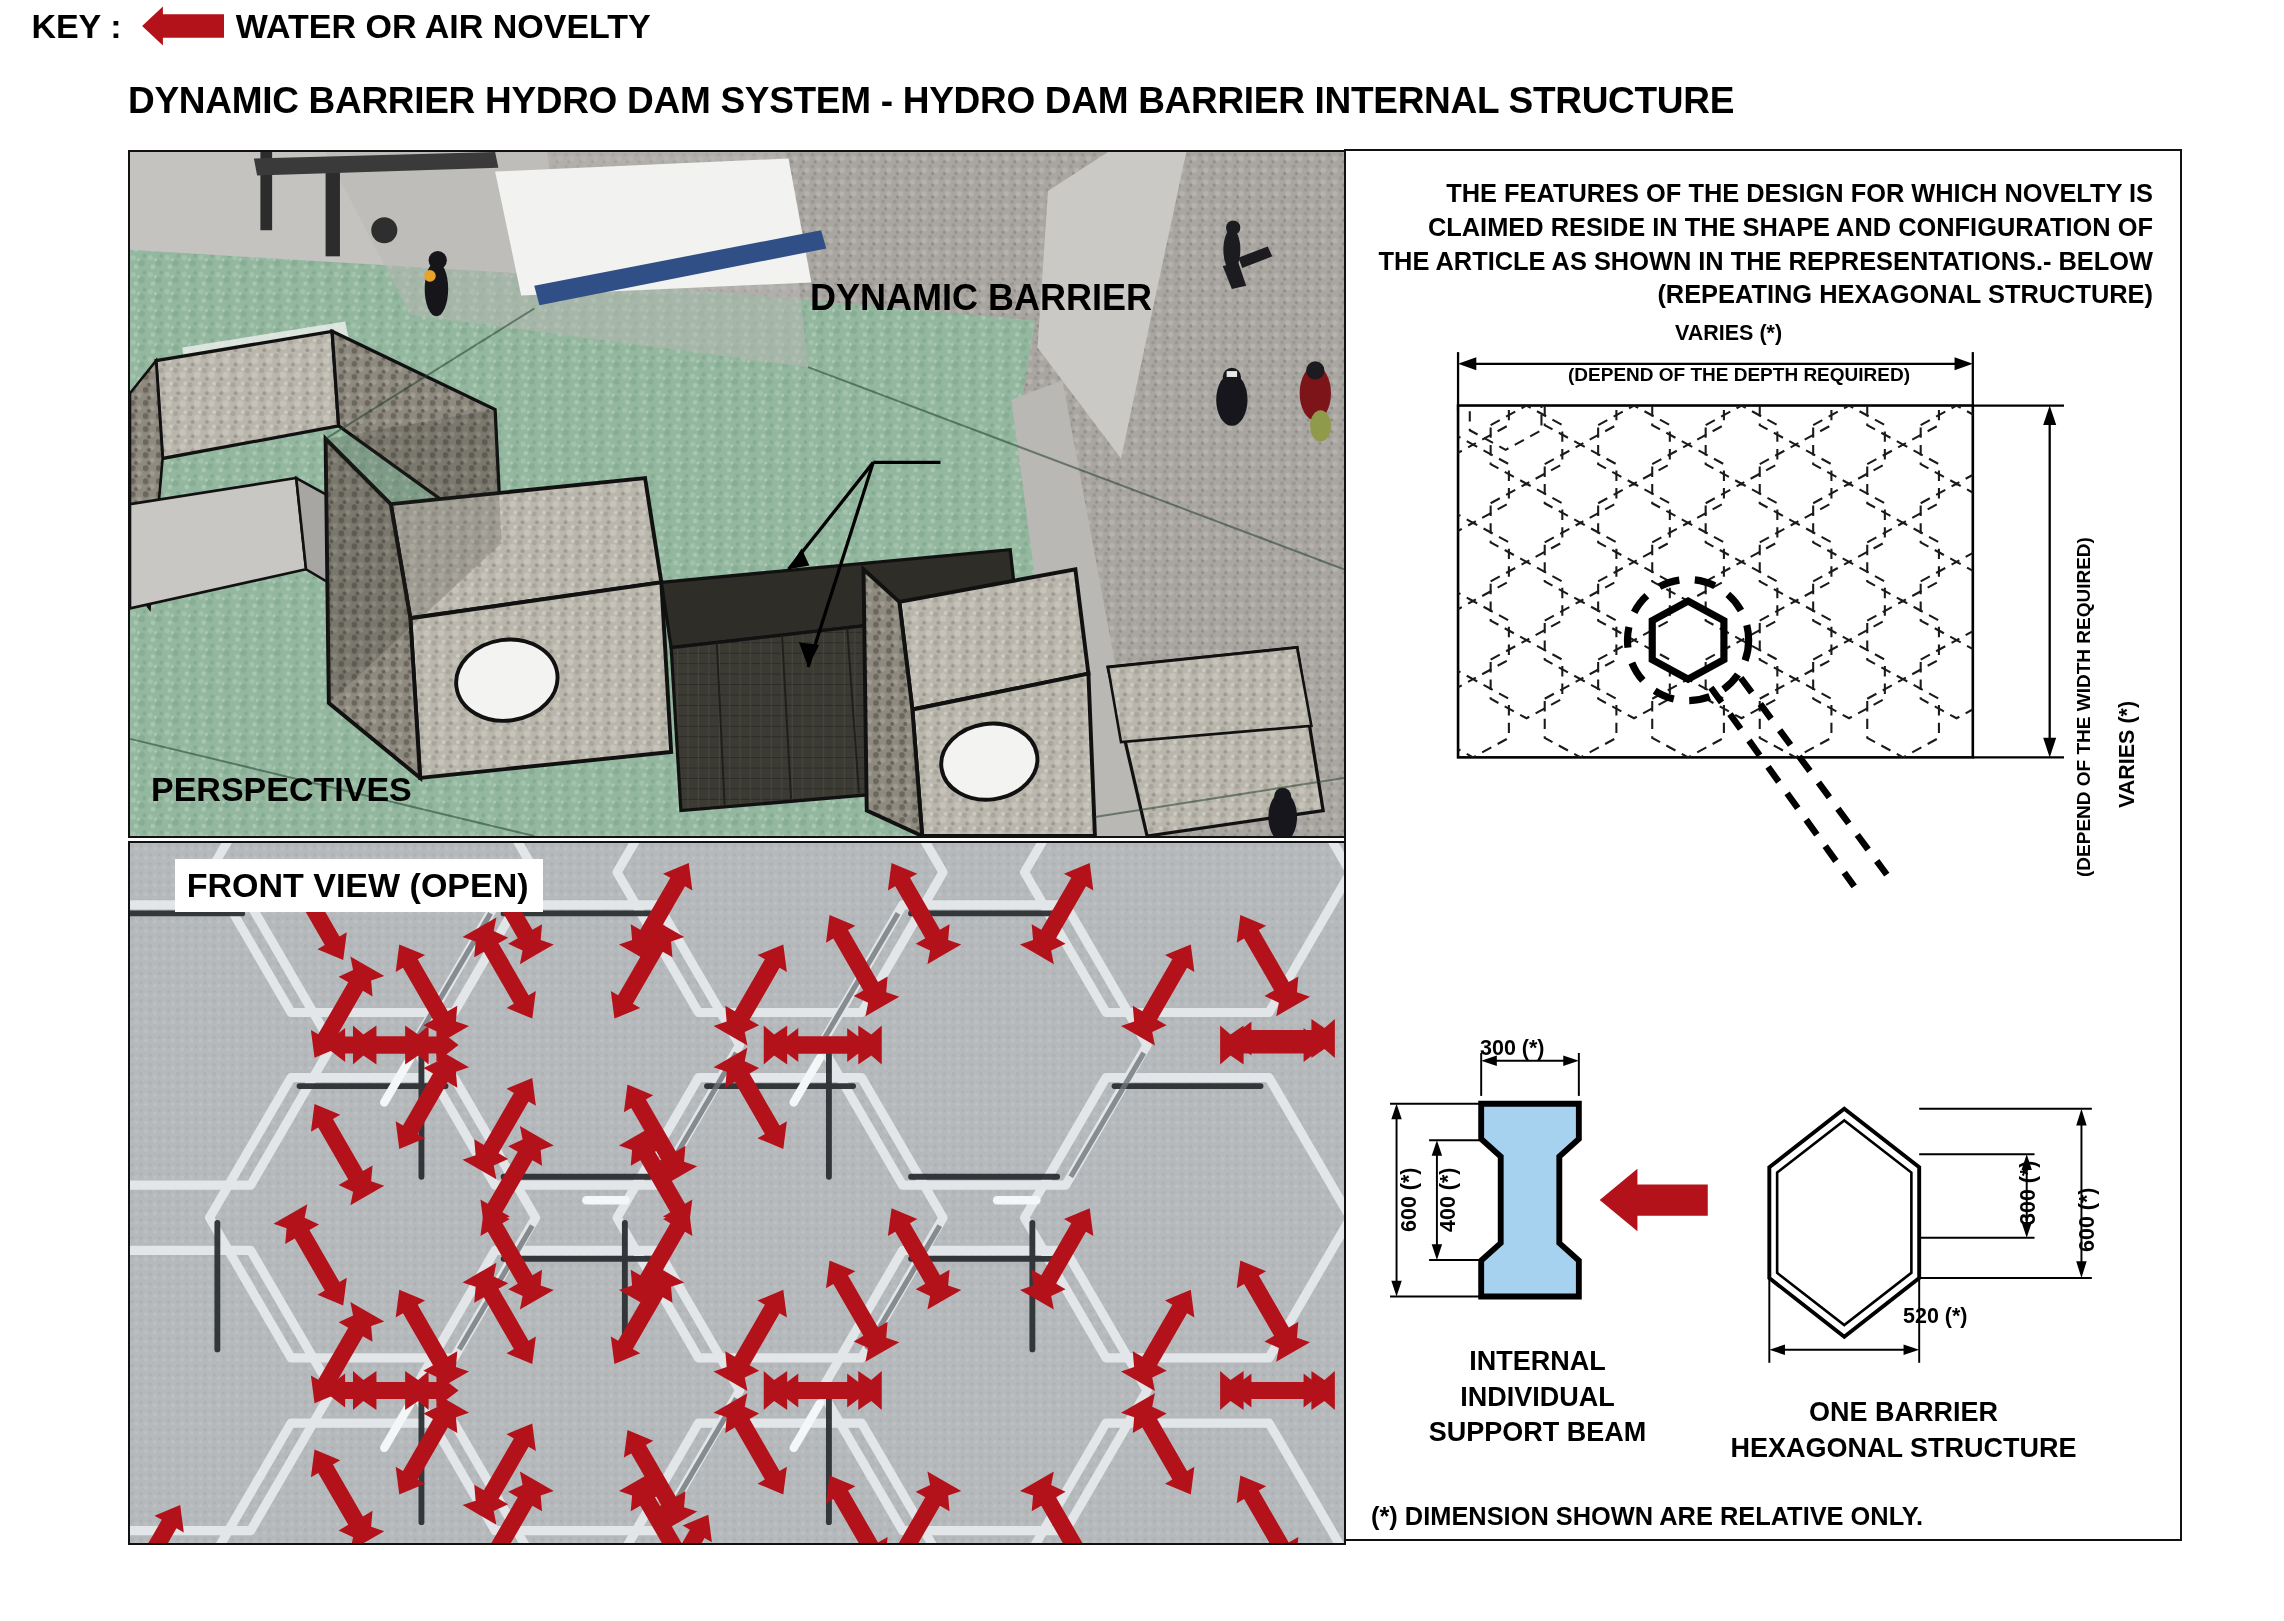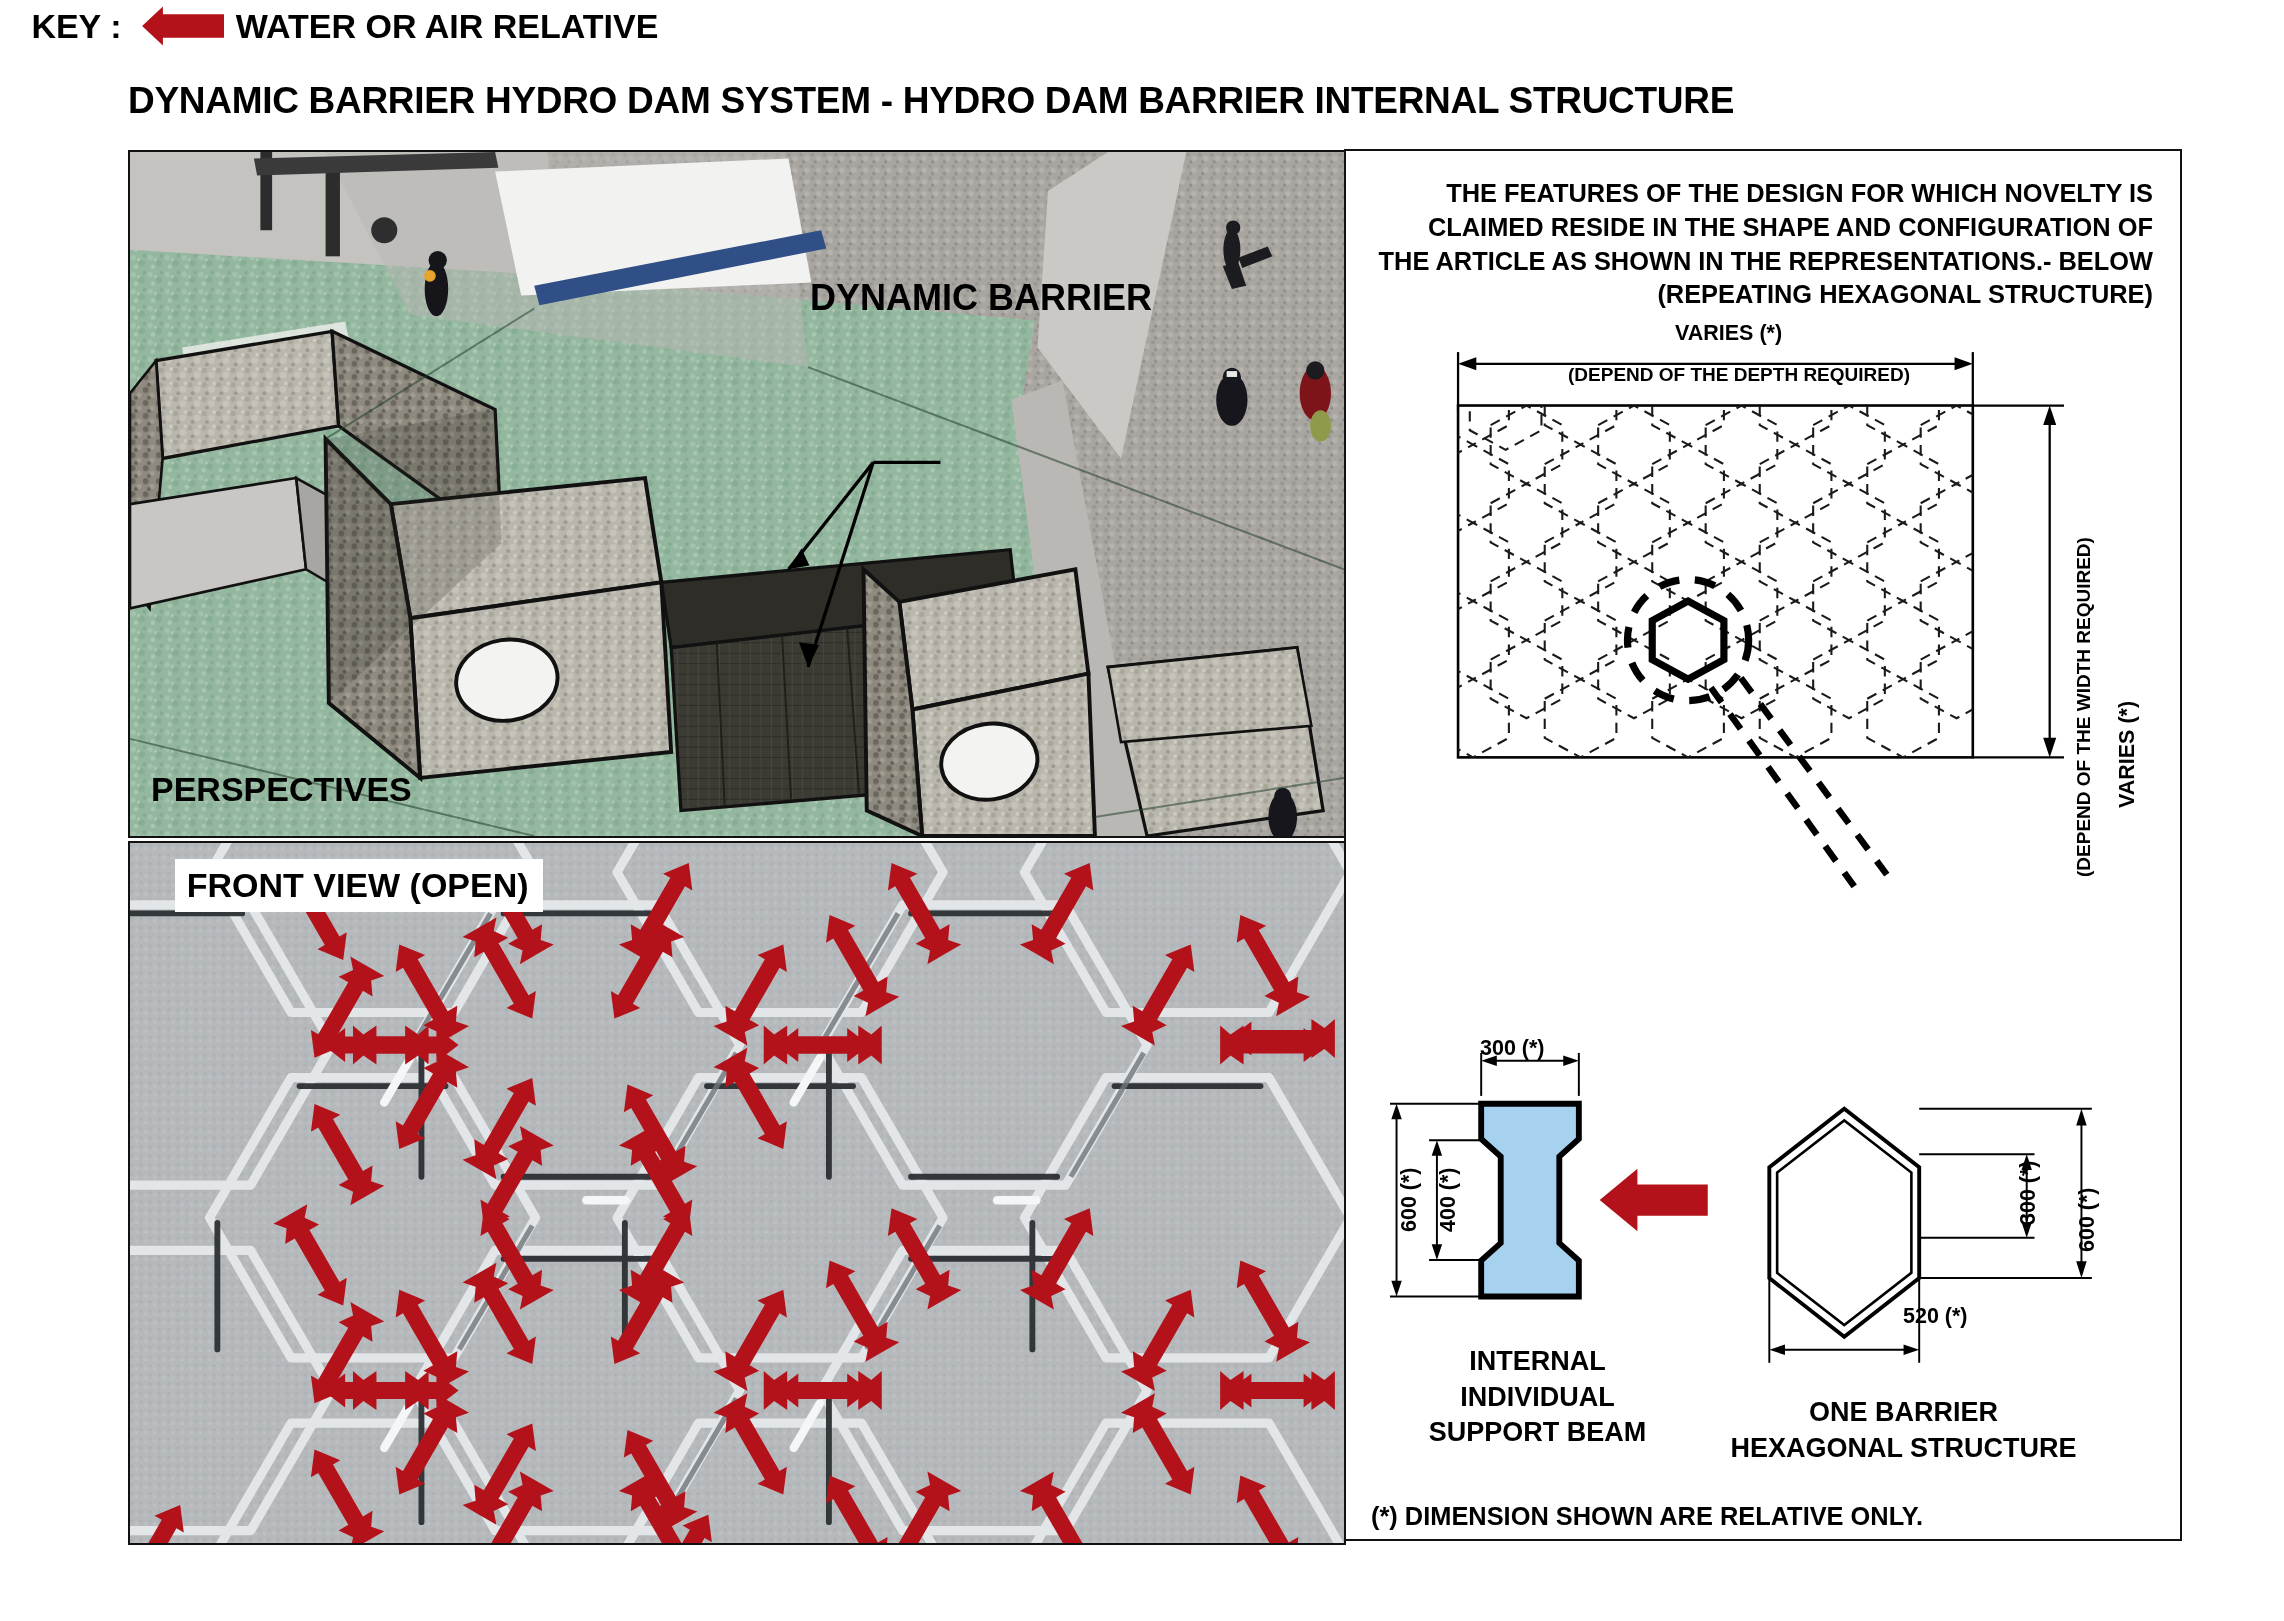--- a/index.html
+++ b/index.html
@@ -337,21 +337,21 @@
   </svg>
 </div>
 
 <div class="lbl" id="frontview">FRONT VIEW (OPEN)</div>
 
 <div id="keybox">
   <span class="kw">KEY :</span>
   <svg width="91" height="42" viewBox="0 0 140 64">
     <path d="M140,14 L46,14 L46,2 L14,32 L46,62 L46,50 L140,50 Z" fill="#b4121a"></path>
   </svg>
-  <span class="kw">WATER OR AIR RELATIVE</span>
+  <span class="kw">WATER OR AIR NOVELTY</span>
 </div>
 
 <div class="panel" id="right"></div>
 
 <div id="novelty">THE FEATURES OF THE DESIGN FOR WHICH NOVELTY IS CLAIMED RESIDE IN THE SHAPE AND CONFIGURATION OF THE ARTICLE AS SHOWN IN THE REPRESENTATIONS.- BELOW (REPEATING HEXAGONAL STRUCTURE)</div>
 
 <svg style="position:absolute;left:1372px;top:313px;width:782px;height:619px;" viewBox="0 0 1200 950">
   <defs>
     <clipPath id="gridclip">
         <rect x="132" y="142" width="790" height="540"></rect>

